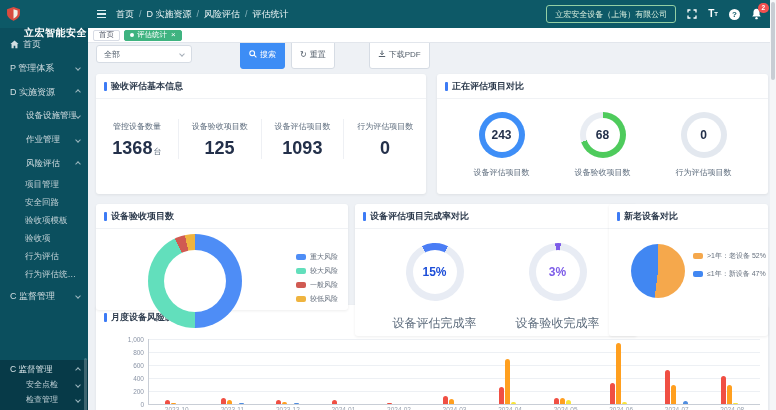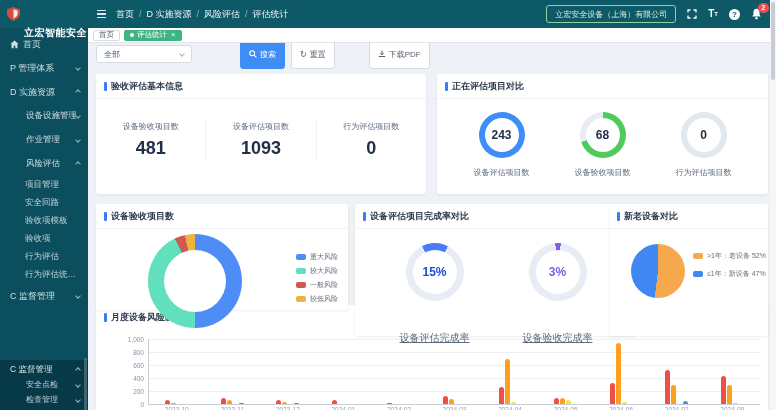--- a/index.html
+++ b/index.html
@@ -83,21 +83,21 @@
   .legend-row{display:flex;align-items:center;gap:4px;font-size:7px;color:#66707e;margin-bottom:4px;cursor:pointer;white-space:nowrap;}
   .sw{width:10px;height:6px;border-radius:2px;flex-shrink:0;}
 
   .card-completion{left:355px;top:204px;width:282px;height:132px;z-index:7;}
   .gaugerow{display:flex;justify-content:space-around;margin-top:14px;padding:0 18px;}
   .gaugecol{text-align:center;}
   .gauge{position:relative;width:58px;height:58px;margin:0 auto;}
   .gauge .garc{position:absolute;inset:0;border-radius:50%;}
   .gauge .hole{position:absolute;inset:7px;background:#fff;border-radius:50%;}
   .gauge .gv{position:absolute;inset:0;display:flex;align-items:center;justify-content:center;font-size:12px;font-weight:800;z-index:2;}
-  .gaugecol .gl{margin-top:30px;font-size:10px;color:#5c6b7c;text-decoration:underline;}
+  .gaugecol .gl{margin-top:14px;font-size:12px;color:#5c6b7c;}
 
   .card-age{left:609px;top:204px;width:159px;height:132px;z-index:7;}
   .pie{position:absolute;left:22px;top:40px;width:54px;height:54px;border-radius:50%;}
   .legend-age{left:84px;top:47px;}
   .legend-age .legend-row{margin-bottom:8px;}
 
   .card-monthly{left:96px;top:305px;width:672px;height:110px;z-index:3;}
   .gridline{position:absolute;left:0;right:0;height:1px;background:#edf0f4;}
   .gridline.axis{background:#c9ced6;}
   .yaxis{position:absolute;left:52px;top:34px;width:1px;height:65px;background:#c9ced6;}
@@ -272,22 +272,26 @@
     </button>
   </div>
 
   <div class="card card-basic">
     <div class="card-title">
         <span class="taccent"></span>
         <span>验收评估基本信息</span>
       </div>
     <div class="stats" id="basic-stats">
         <div class="stat">
+          <div class="sl">管控设备数量</div>
+          <div class="sv">1368<span class="su">台</span></div>
+        </div>
+        <div class="stat">
           <div class="sl">设备验收项目数</div>
-          <div class="sv">481</div>
+          <div class="sv">125</div>
         </div>
         <div class="stat">
           <div class="sl">设备评估项目数</div>
           <div class="sv">1093</div>
         </div>
         <div class="stat">
           <div class="sl">行为评估项目数</div>
           <div class="sv">0</div>
         </div>
       </div>

